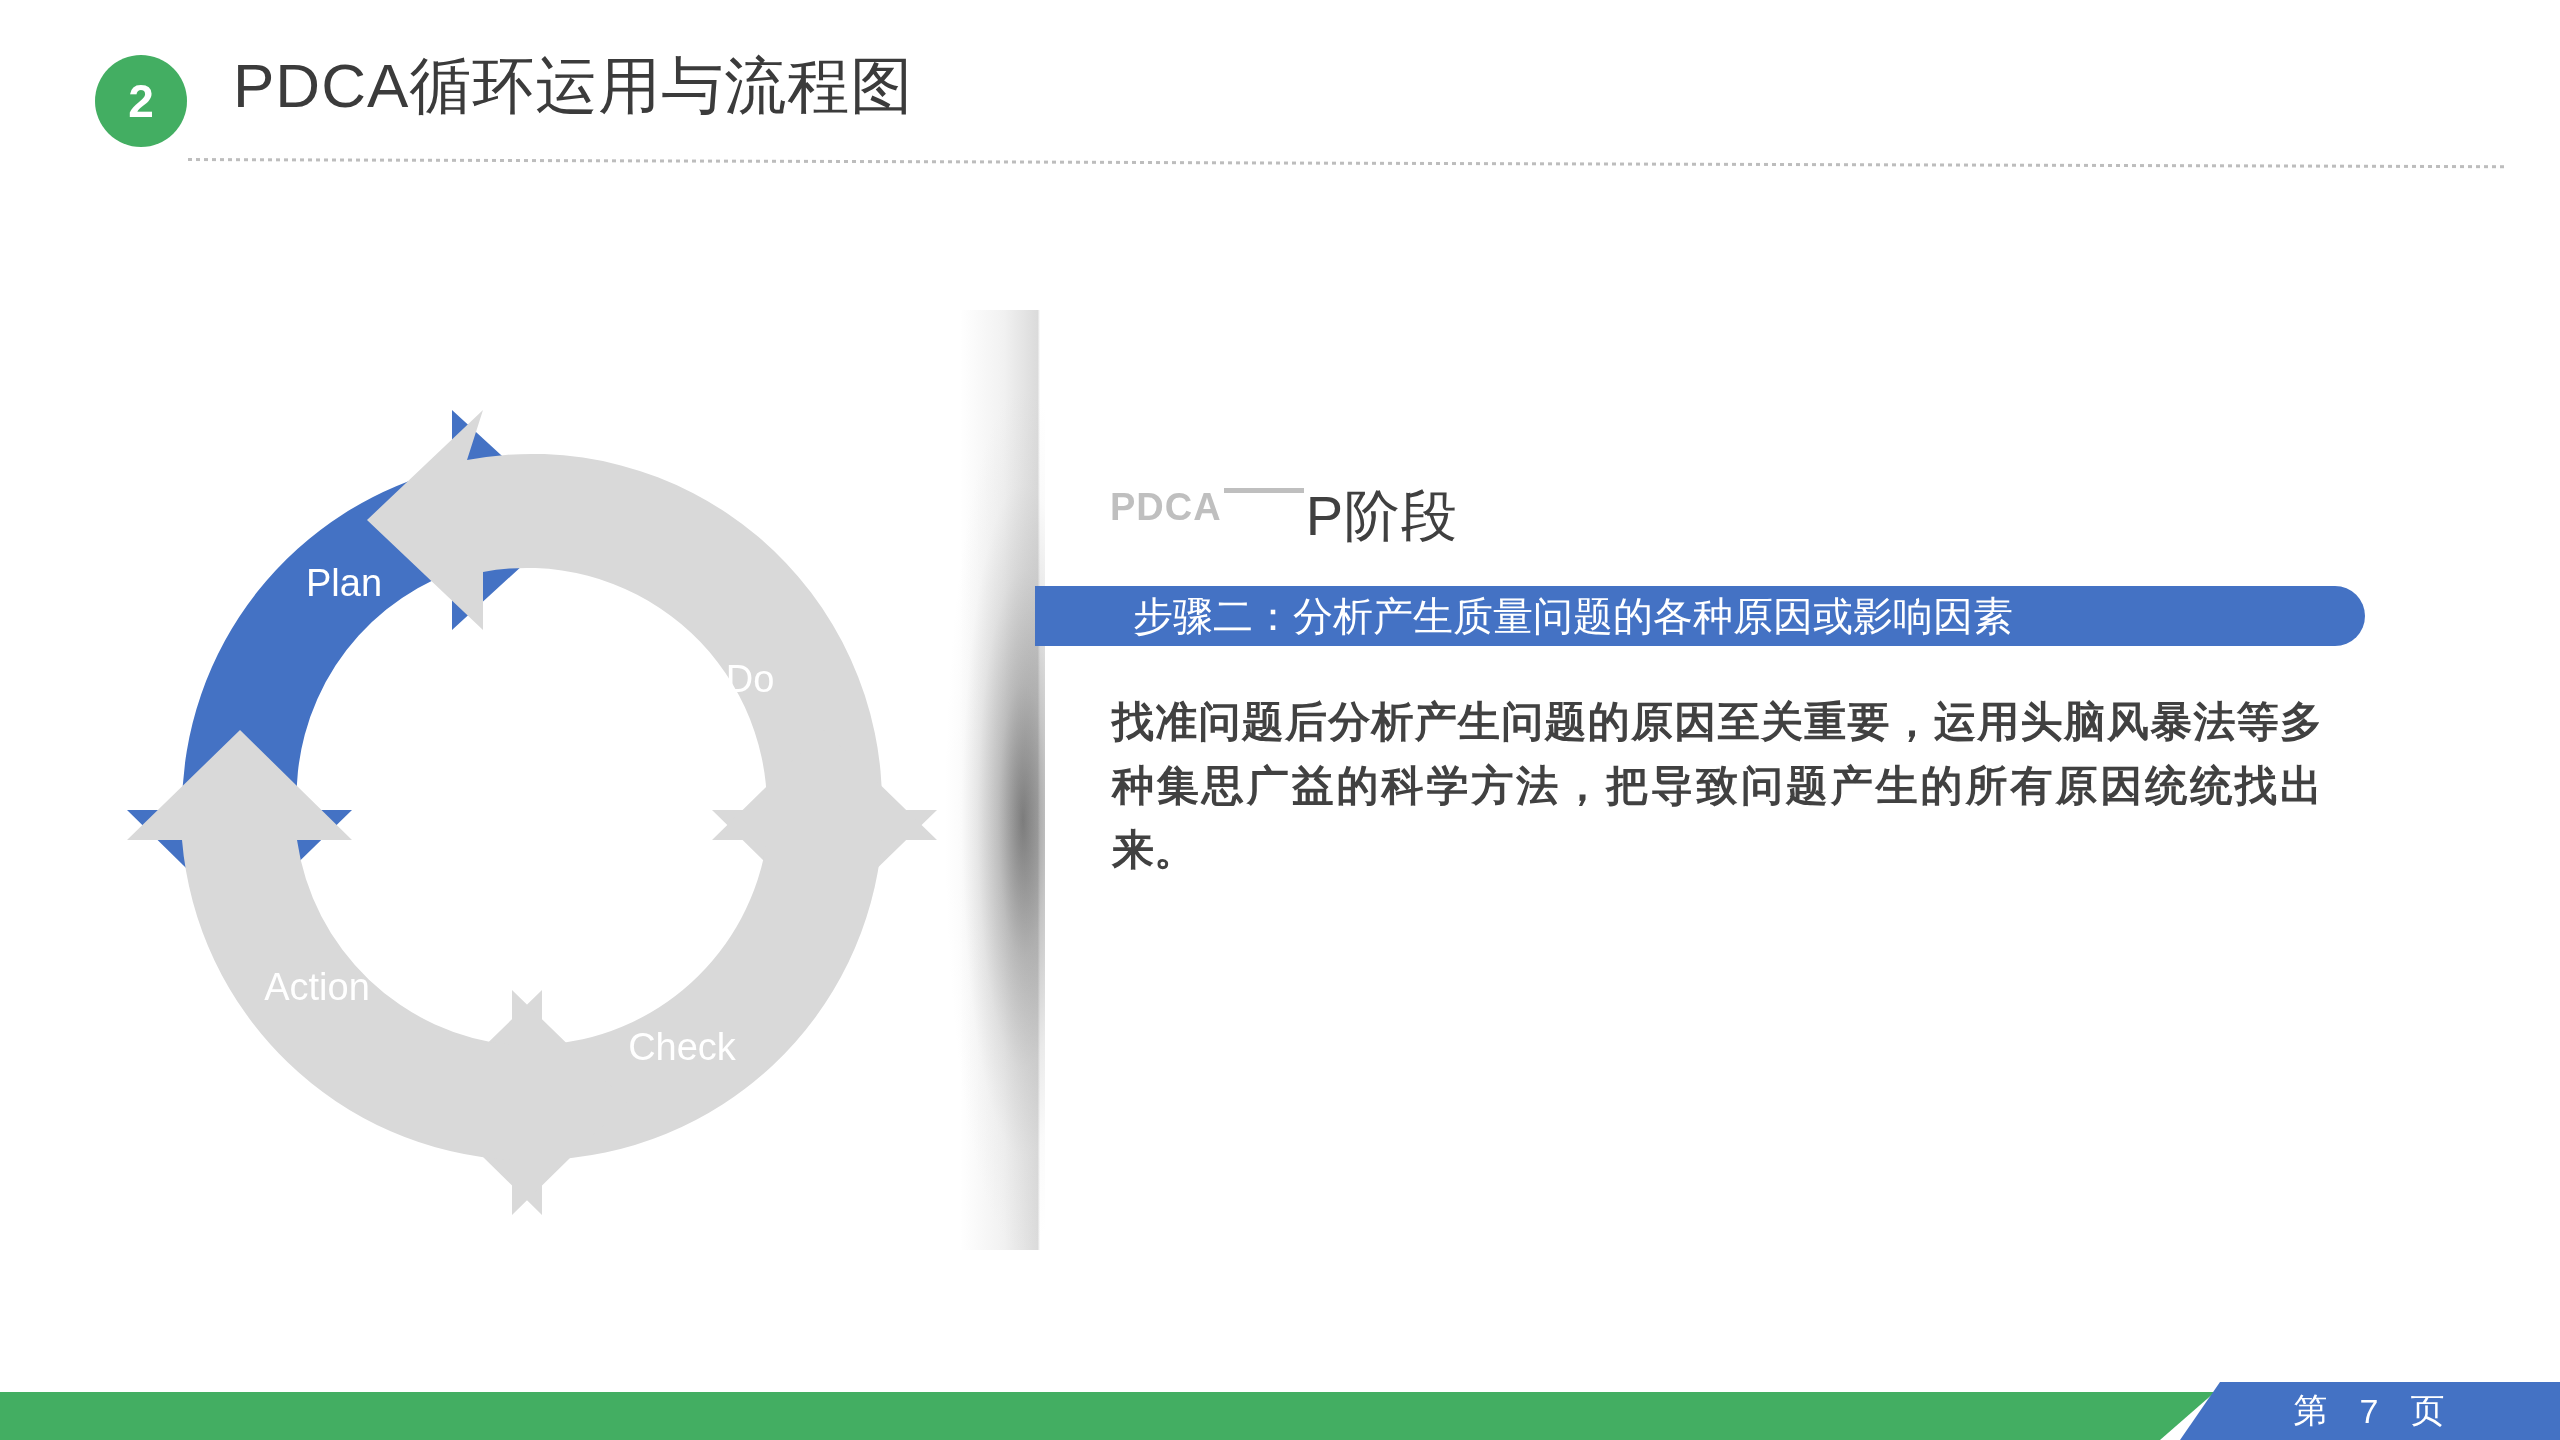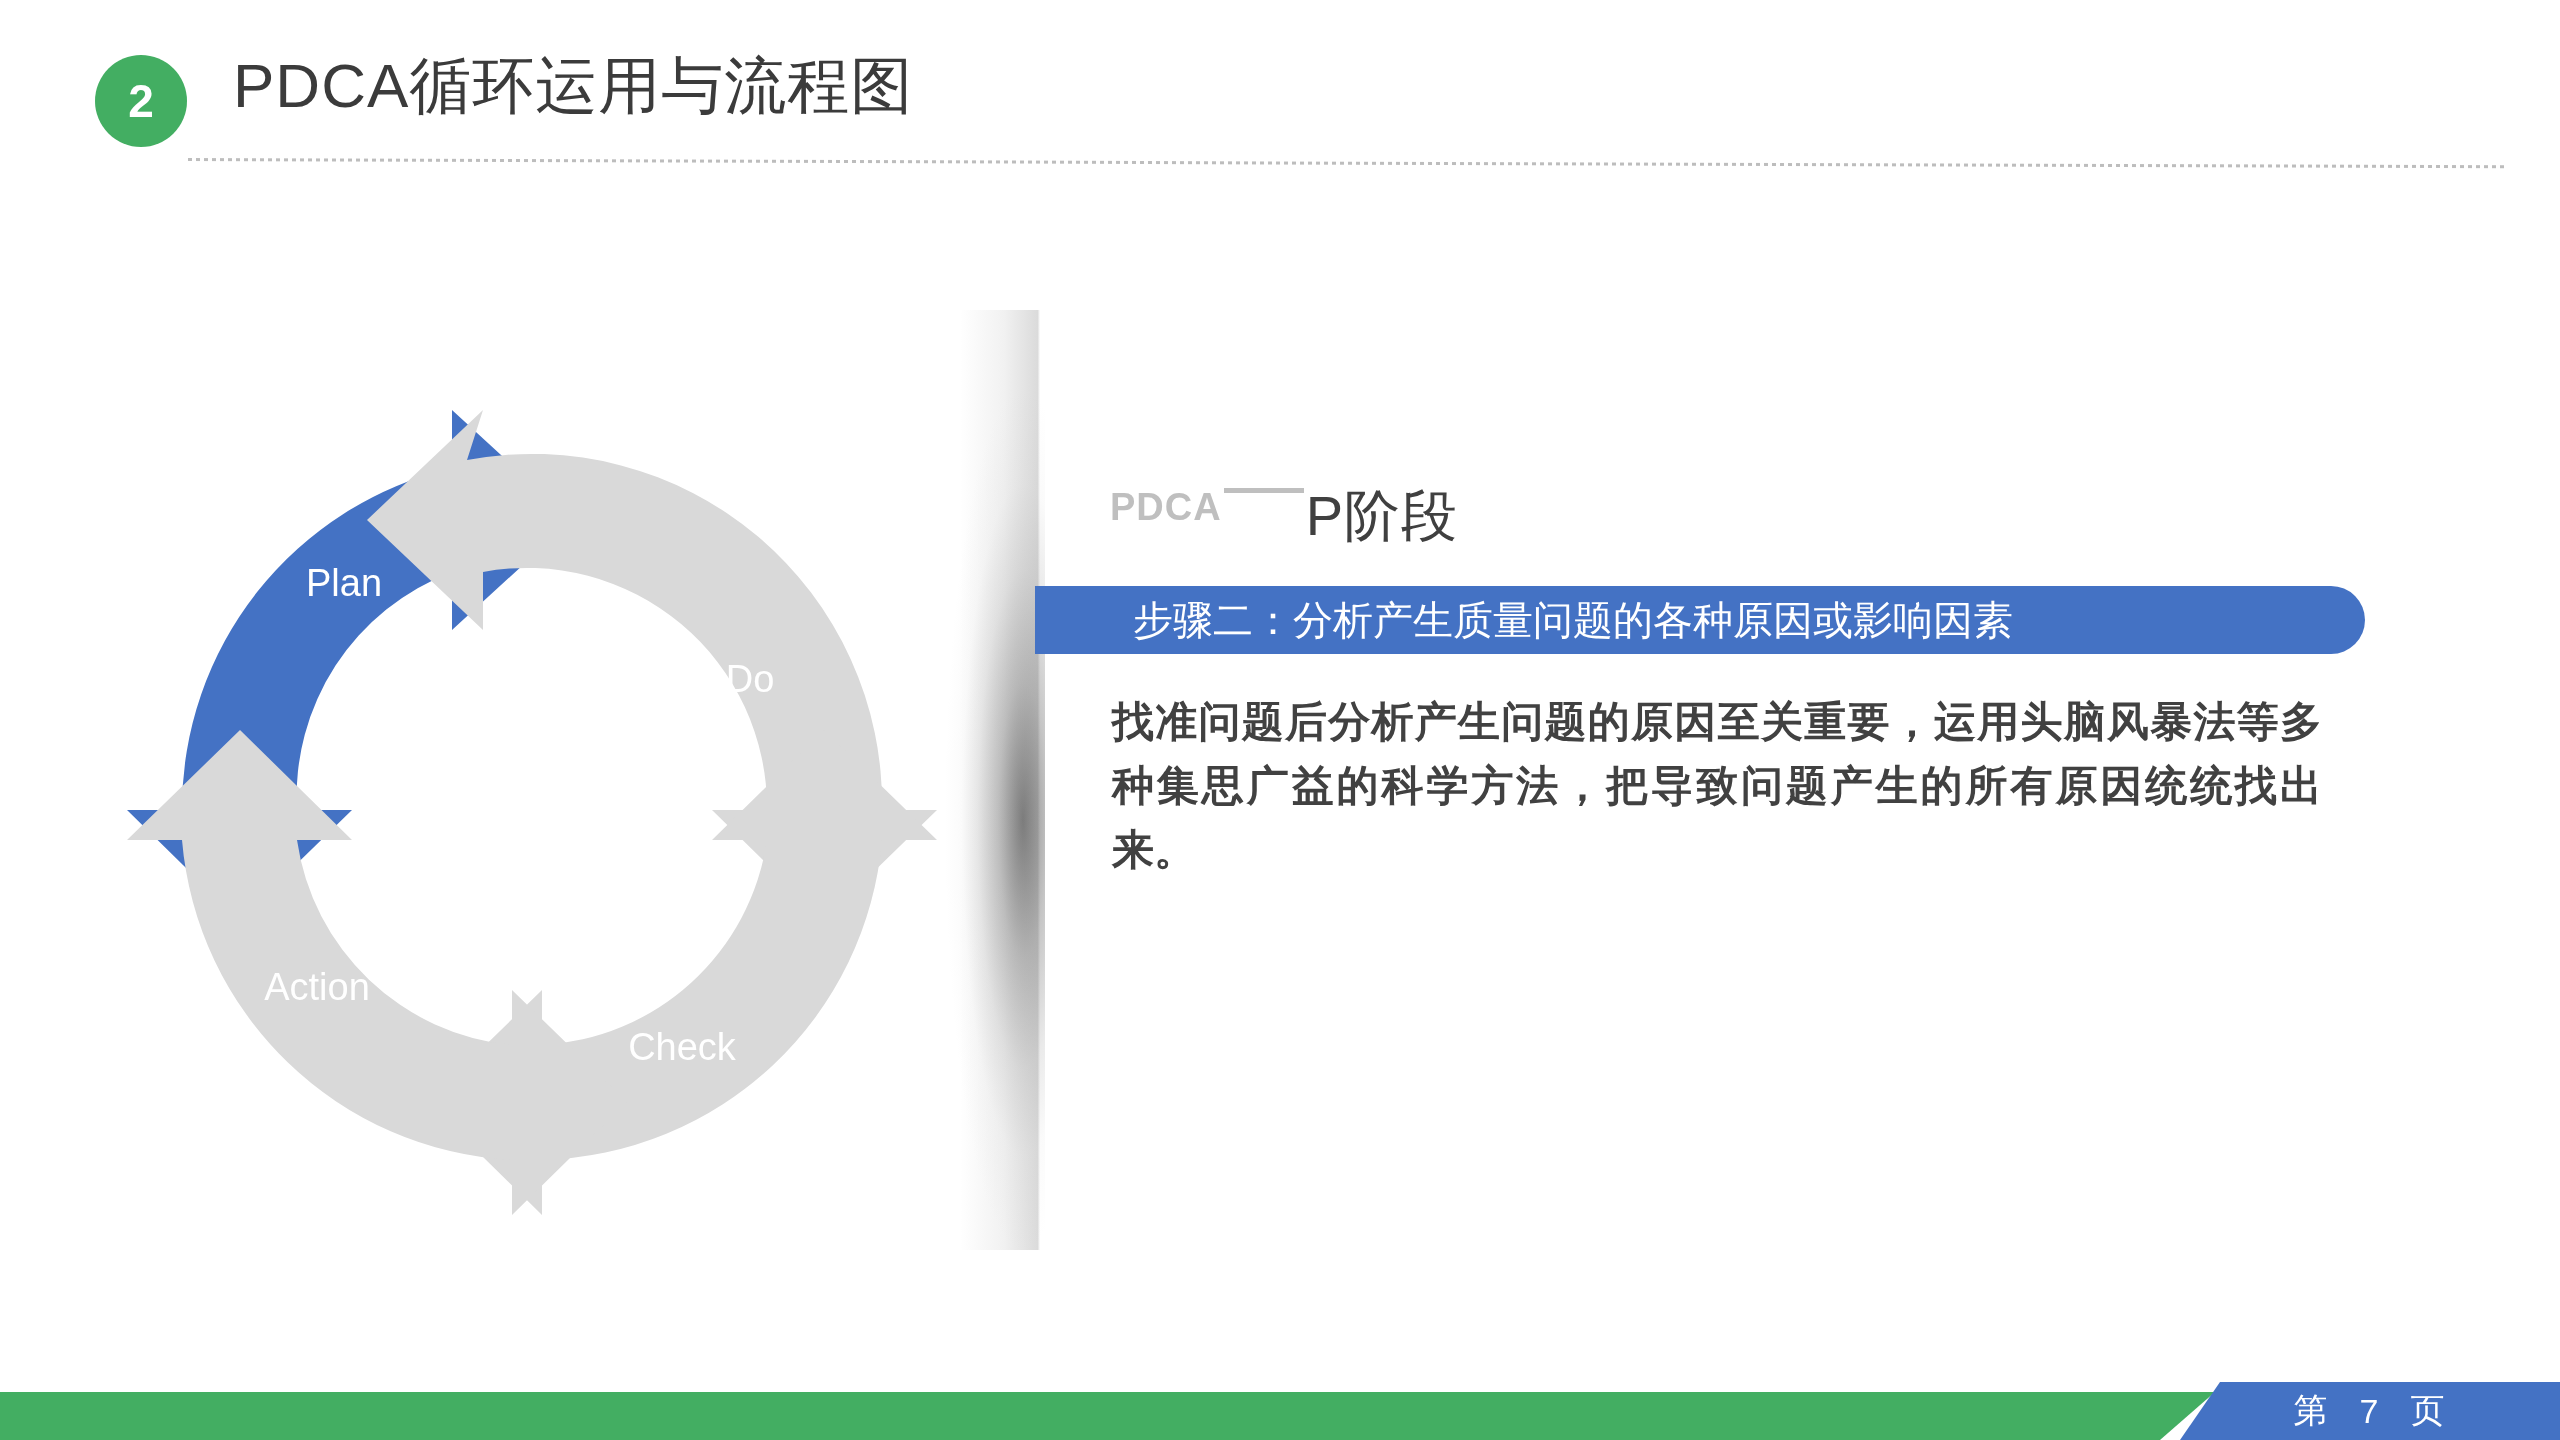--- a/index.html
+++ b/index.html
@@ -71,21 +71,21 @@
   .kicker .k-dash{
     display:inline-block;width:80px;height:5px;background:#BFBFBF;
     margin:0 2px 16px 2px;
   }
   .kicker .k-blue{
     font-size:56px;font-weight:normal;color:#404040;line-height:1;
     letter-spacing:1px;
   }
 
   .banner{
-    position:absolute;left:1035px;top:586px;width:1330px;height:68px;
+    position:absolute;left:1035px;top:586px;width:1330px;height:60px;
     background:#4472C4;border-radius:0 34px 34px 0;
     display:flex;align-items:center;
   }
   .banner span{
     color:#ffffff;font-size:40px;margin-left:98px;white-space:nowrap;
     font-family:"Liberation Sans","DejaVu Sans",sans-serif;
   }
 
   .body-copy{
     position:absolute;left:1112px;top:690px;width:1210px;

